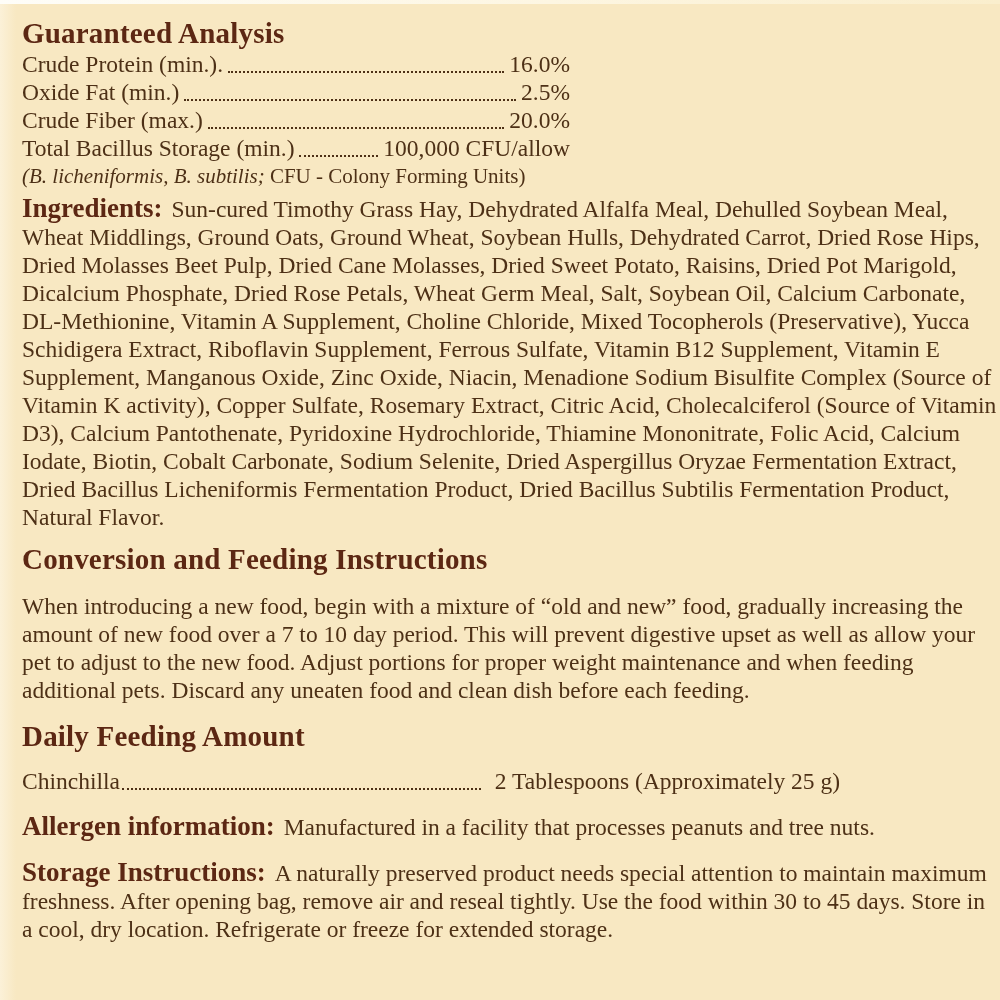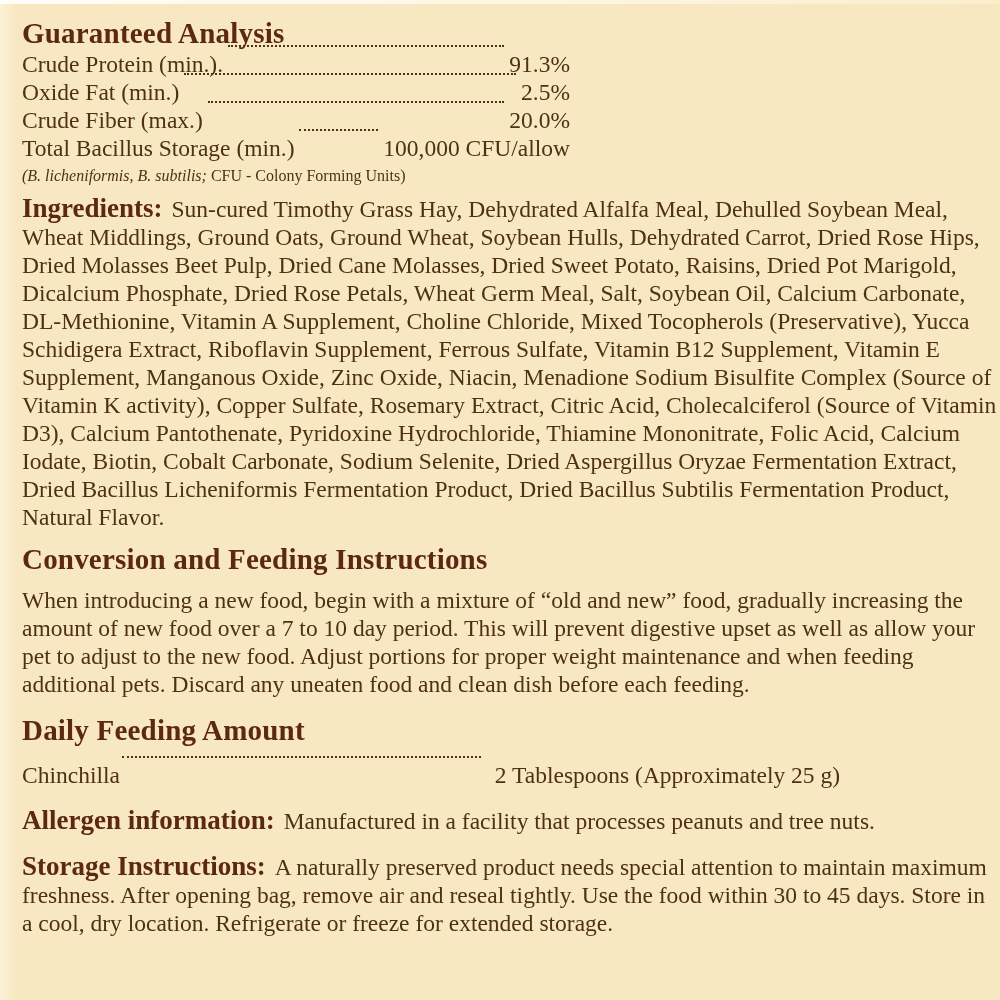--- a/index.html
+++ b/index.html
@@ -37,61 +37,61 @@
   }
   .inline-title{
     font-size:27px;
     font-weight:bold;
     color:var(--head);
     margin-right:9px;
   }
   
   .dot-row{
     display:flex;
-    align-items:flex-start;
+    align-items:flex-end;
     font-size:23.5px;
     line-height:28px;
   }
   .ga-table{width:548px;}
   .dot-row .leader{
     flex:1;
     min-width:12px;
     margin:0 5px;
     border-bottom:2.6px dotted var(--ink);
     transform:translateY(-5px);
   }
   .dot-row .value{white-space:nowrap;}
-  .ga-note{font-size:16px;line-height:28px;}
+  .ga-note{font-size:21px;line-height:28px;}
   .ga-note .it{font-style:italic;}
   .feed-row{width:818px;}
   .feed-row .leader{margin:0 14px 0 2px;}
   
   .sec-ga{margin-top:2px;}
   .sec-ingredients{margin-top:4px;}
   .sec-conversion{margin-top:11px;}
   .sec-daily{margin-top:15px;}
   .sec-allergen{margin-top:17px;}
   .sec-storage{margin-top:17px;}
-  .sec-conversion .body-text{margin-top:10px;}
+  .sec-conversion .body-text{margin-top:16px;}
   .sec-daily .dot-row{margin-top:14px;}
 </style>
 </head>
 <body>
 
 <div class="top-strip"></div>
 
 <div class="label">
 
   <section class="sec-ga">
     <h2 class="section-title">Guaranteed Analysis</h2>
     <div class="ga-table">
       <div class="dot-row">
         <span>Crude Protein (min.).</span>
         <span class="leader"></span>
-        <span class="value">91.3%</span>
+        <span class="value">16.0%</span>
       </div>
       <div class="dot-row">
         <span>Oxide Fat (min.)</span>
         <span class="leader"></span>
         <span class="value">2.5%</span>
       </div>
       <div class="dot-row">
         <span>Crude Fiber (max.)</span>
         <span class="leader"></span>
         <span class="value">20.0%</span>

